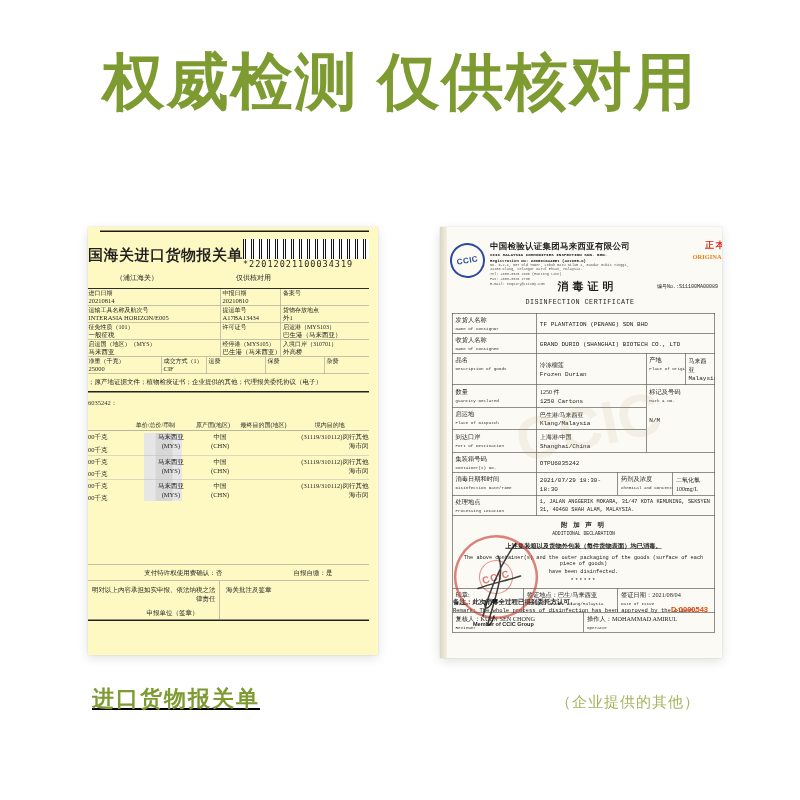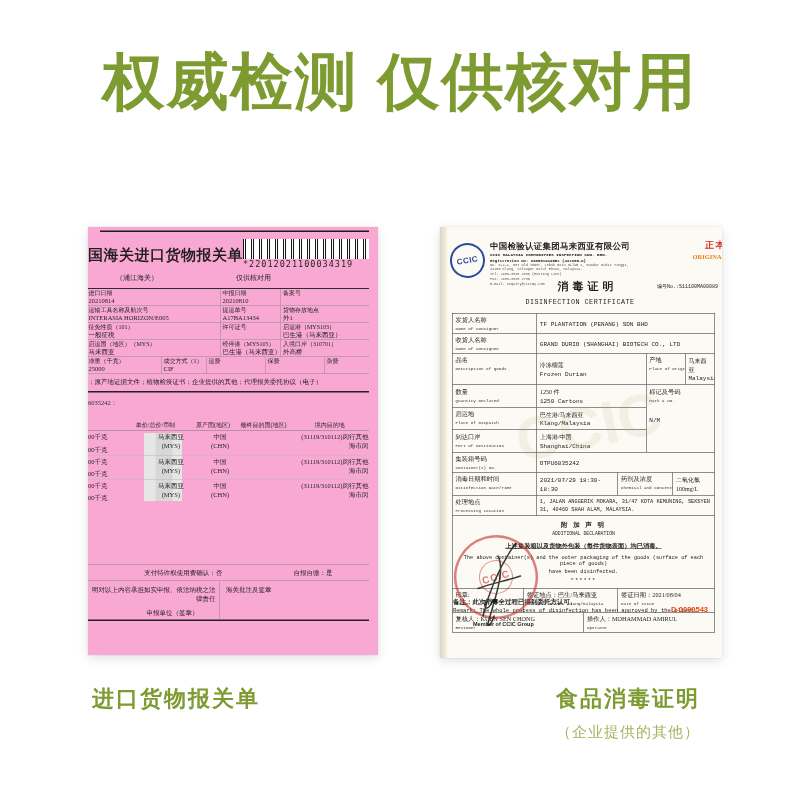--- a/index.html
+++ b/index.html
@@ -15,21 +15,21 @@
   
   .page-title{position:absolute;top:40px;left:0;width:100%;text-align:center;
     font-size:62px;font-weight:bold;color:var(--green);letter-spacing:2px;}
   .pill{position:absolute;top:124px;left:182px;width:444px;height:46px;
     border:1px solid var(--pill);border-radius:10px;background:#fff;
     display:flex;align-items:center;justify-content:center;
     font-size:23px;color:var(--green);letter-spacing:1px;}
   .pill-tail{position:absolute;bottom:-9px;left:295px;width:16px;height:16px;background:#fff;
     border-right:1px solid var(--pill);border-bottom:1px solid var(--pill);transform:rotate(45deg);}
   
-  .doc{position:absolute;overflow:hidden;background:#f9a8d4;
+  .doc{position:absolute;overflow:hidden;background:#fef9c3;
     box-shadow:0 3px 10px rgba(0,0,0,.12),0 0 1px rgba(0,0,0,.2);}
   .doc-left{left:88px;top:227px;width:290px;height:428px;}
   .doc-right{left:440px;top:227px;width:282px;height:431px;background:#fcfaf4;}
   .doc-right::before{content:'';position:absolute;left:0;top:0;bottom:0;width:7px;z-index:6;
     background:linear-gradient(90deg,#dcd6c2,#f3f0e4);}
   .doc-inner{transform:scale(.5);transform-origin:0 0;position:relative;}
   .inner-left{width:580px;height:856px;font-family:"Liberation Serif",serif;color:#1f1f1f;}
   .inner-right{width:564px;height:862px;font-family:"Liberation Serif",serif;color:#1d1d1d;}
   .mono{font-family:"Liberation Mono",monospace;}
   
@@ -122,21 +122,21 @@
   .watermark{position:absolute;top:330px;left:150px;font-size:120px;font-weight:bold;
     color:rgba(170,150,100,.10);transform:rotate(-12deg);font-family:"Liberation Sans",sans-serif;z-index:1;}
   .stamp{position:absolute;left:28px;top:616px;width:158px;height:158px;border:5px solid rgba(199,48,38,.6);
     border-radius:50%;transform:rotate(-16deg);z-index:5;display:flex;align-items:center;justify-content:center;}
   .stamp-core{color:rgba(199,48,38,.65);font-size:20px;font-weight:bold;letter-spacing:2px;
     border:2px solid rgba(199,48,38,.5);border-radius:50%;width:64px;height:64px;
     display:flex;align-items:center;justify-content:center;font-family:"Liberation Sans",sans-serif;}
   .signature{position:absolute;left:56px;top:628px;z-index:6;}
   
   .caption{position:absolute;width:240px;text-align:center;}
-  .cap-left{left:56px;top:684px;}
+  .cap-left{left:56px;top:684px;text-decoration:underline;}
   .cap-right{left:508px;top:684px;}
   .cap-title{font-size:22px;font-weight:bold;color:var(--green);letter-spacing:2px;}
   .cap-sub{font-size:15px;color:var(--subcap);margin-top:9px;letter-spacing:1px;}
 </style>
 </head>
 <body>
 
 <div class="canvas">
 
   <div class="page-title">权威检测 仅供核对用</div>
@@ -515,17 +515,16 @@
         </svg>
 
       </div>
     </div>
   </div>
 
   <div class="caption cap-left">
     <div class="cap-title">进口货物报关单</div>
   </div>
   <div class="caption cap-right">
-    <div class="cap-title">食品消毒证明</div>
     <div class="cap-sub">（企业提供的其他）</div>
   </div>
 
 </div>
 
 </body></html>

